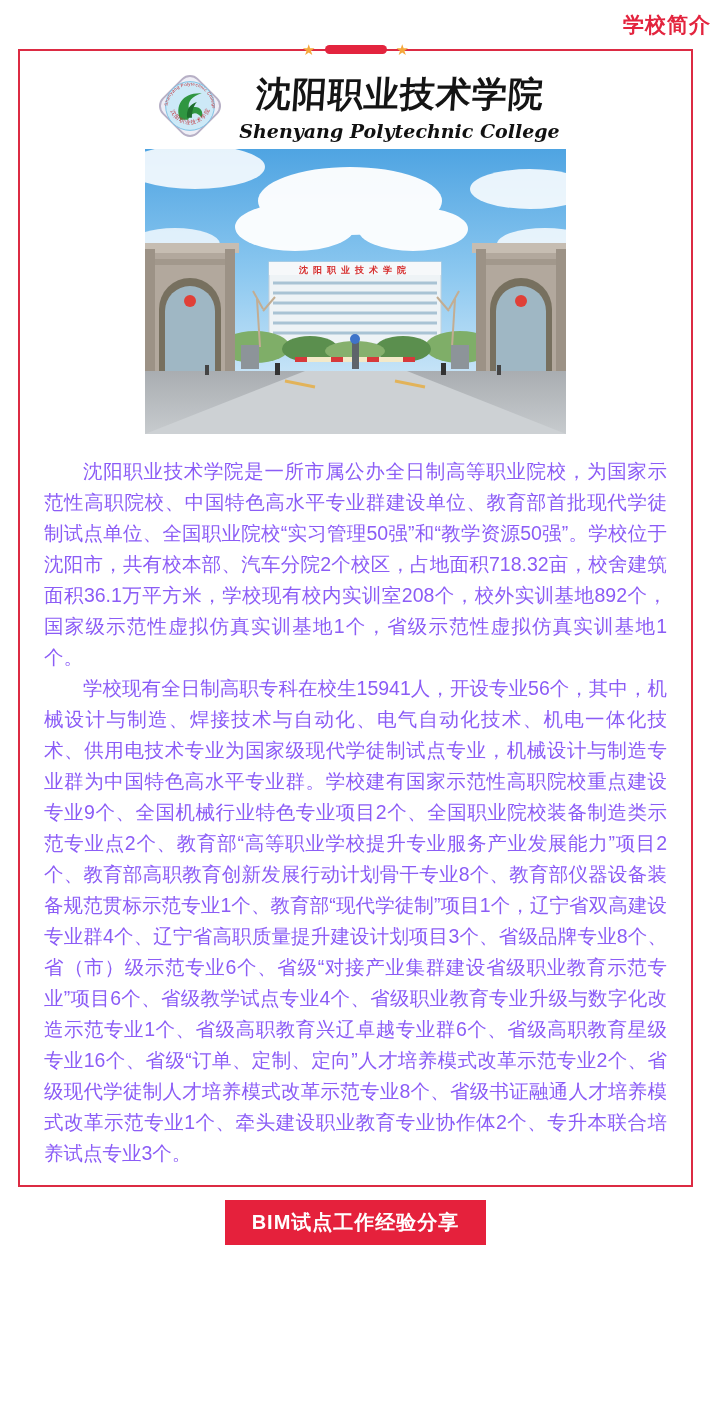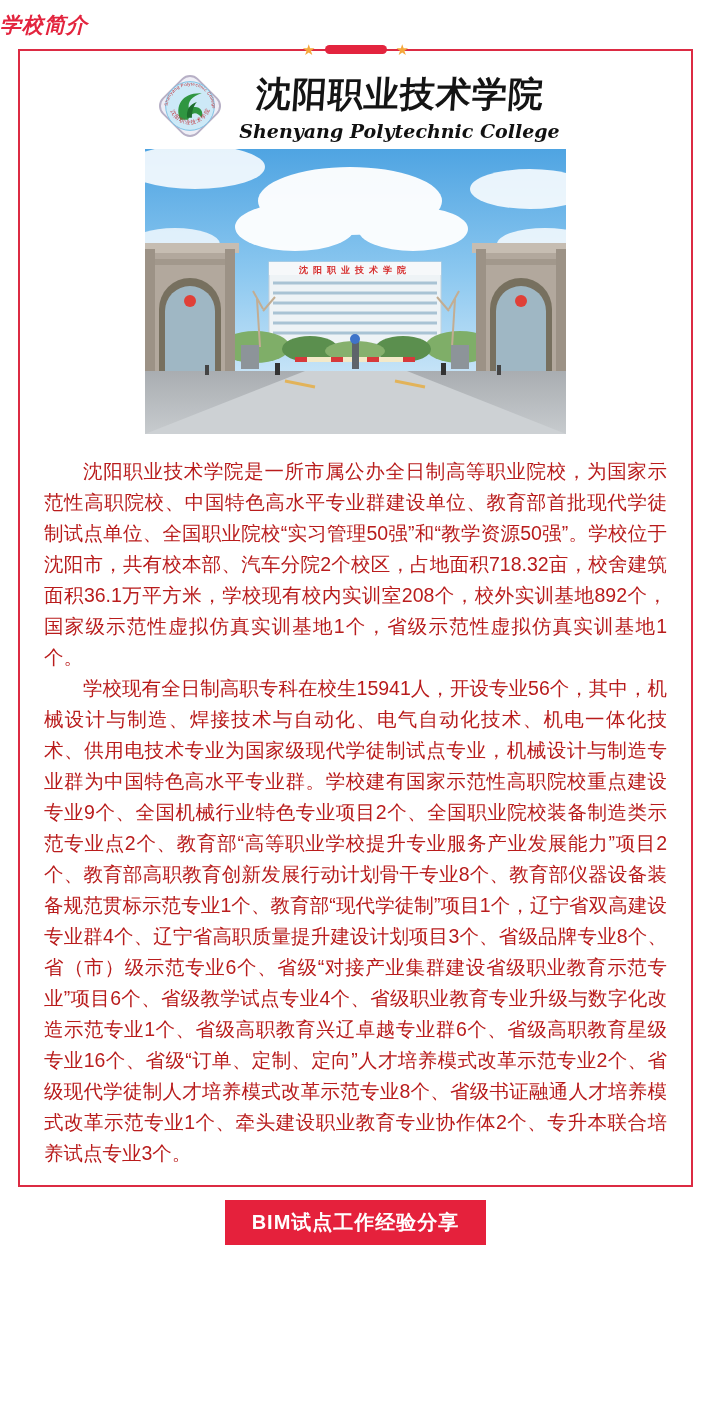--- a/index.html
+++ b/index.html
@@ -3,22 +3,22 @@
 <meta charset="utf-8">
 <style>
   html,body{margin:0;padding:0;background:#ffffff;}
   body{
     width:711px;height:1401px;position:relative;overflow:hidden;
     font-family:"Liberation Sans","DejaVu Sans",sans-serif;
     color:#3c3c3c;
   }
   
   .page-title{
-    text-align:left;font-size:21px;font-weight:bold;color:#E3243E;
-    margin:11px 0 0 0;letter-spacing:1px;font-style:italic;
+    text-align:right;font-size:21px;font-weight:bold;color:#E3243E;
+    margin:11px 0 0 0;letter-spacing:1px;
   }
   .title-deco{
     display:flex;align-items:center;justify-content:center;
     margin:1px 36px 0 36px;height:18px;position:relative;z-index:2;
   }
   .title-deco .tline{flex:1;height:1px;background:#DD2B44;}
   .title-deco .star{color:#F5A83C;font-size:15px;line-height:15px;margin:0 9px;}
   .title-deco .bar{width:62px;height:9px;background:#E3243E;border-radius:5px;}
   
   .intro-box{
@@ -34,21 +34,21 @@
   }
   .logo-en{
     font-family:"DejaVu Serif","Liberation Serif",serif;
     font-style:italic;font-weight:bold;font-size:19px;color:#111;
     margin-top:2px;white-space:nowrap;
   }
   .campus-photo{display:block;margin:4px auto 0 auto;}
   .body-text{margin:0;}
   .body-text p{
     margin:0;font-size:19.5px;line-height:31px;text-align:justify;
-    text-indent:2em;color:#b91c1c;
+    text-indent:2em;color:#8b5cf6;
   }
   .body-text p:first-child{margin-top:22px;}
   
   .banner-wrap{position:relative;margin-top:13px;height:41px;}
   .banner{
     position:relative;margin:0 auto;width:fit-content;background:#E5213C;
     color:#fff;font-weight:bold;font-size:20px;letter-spacing:1px;
     padding:9px 27px;z-index:2;
   }
 </style>

